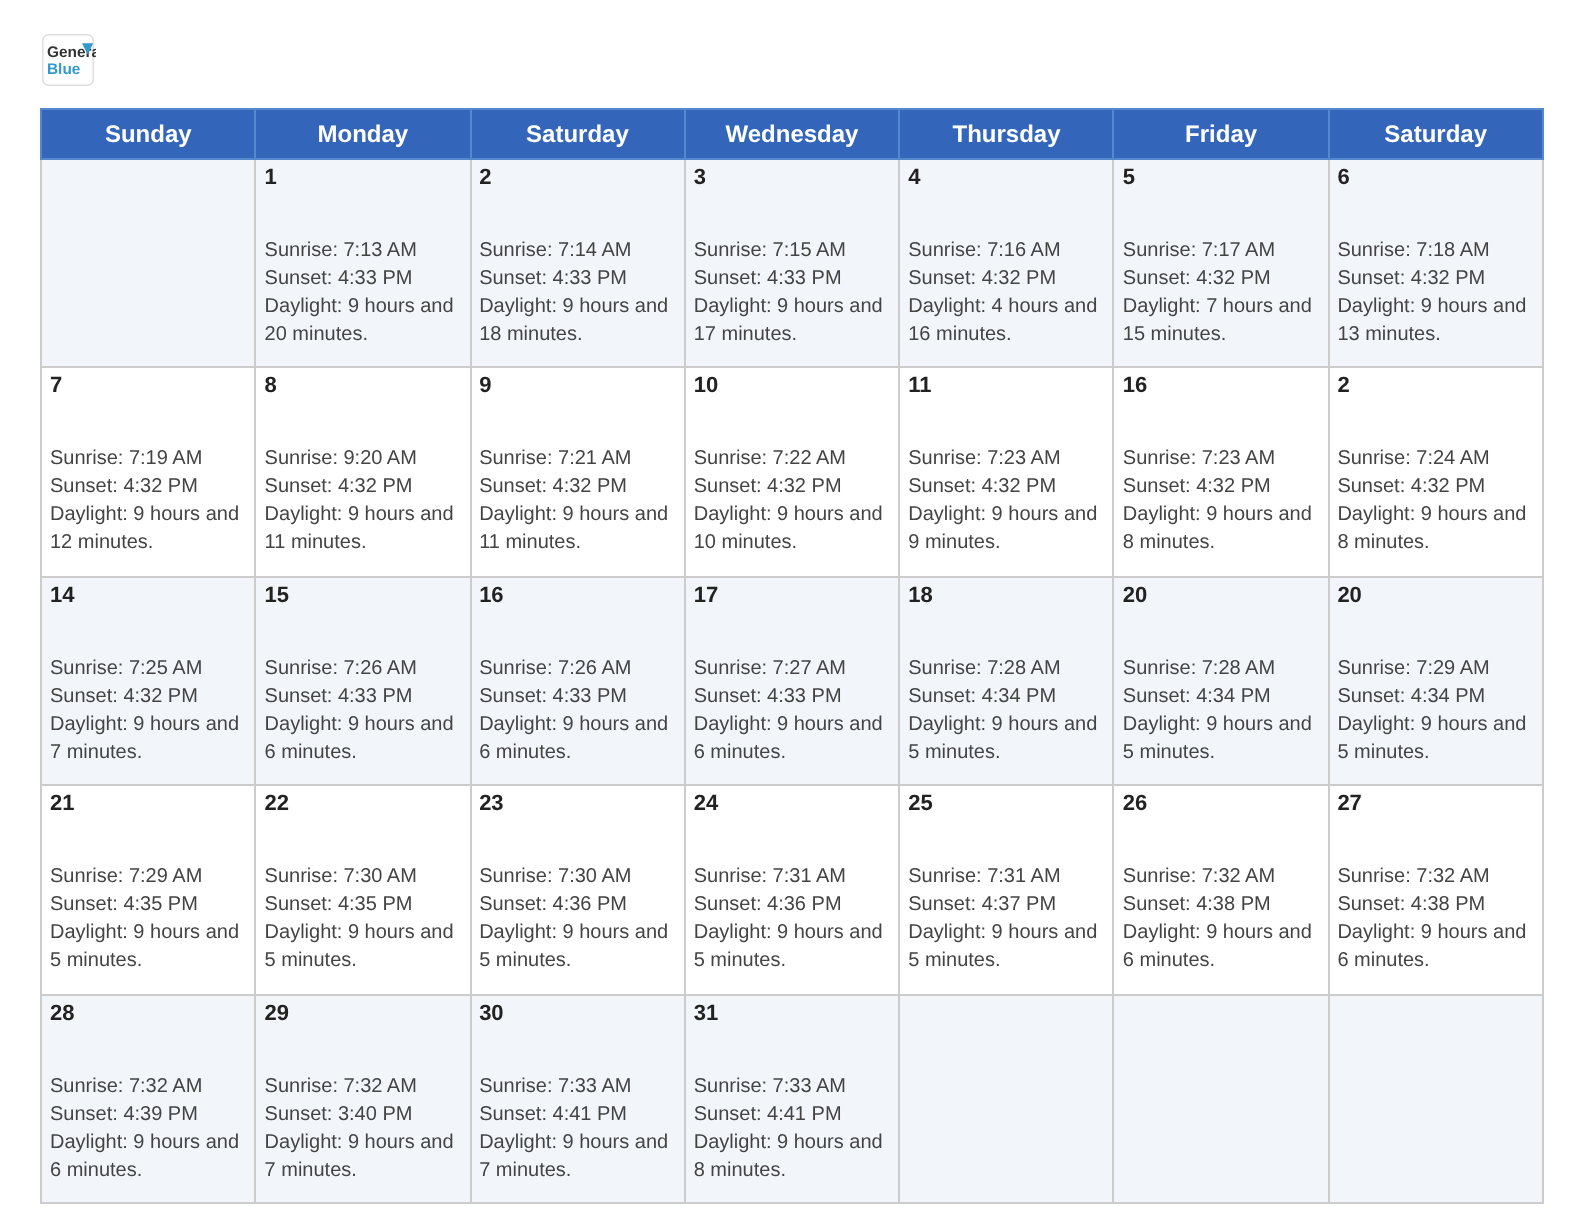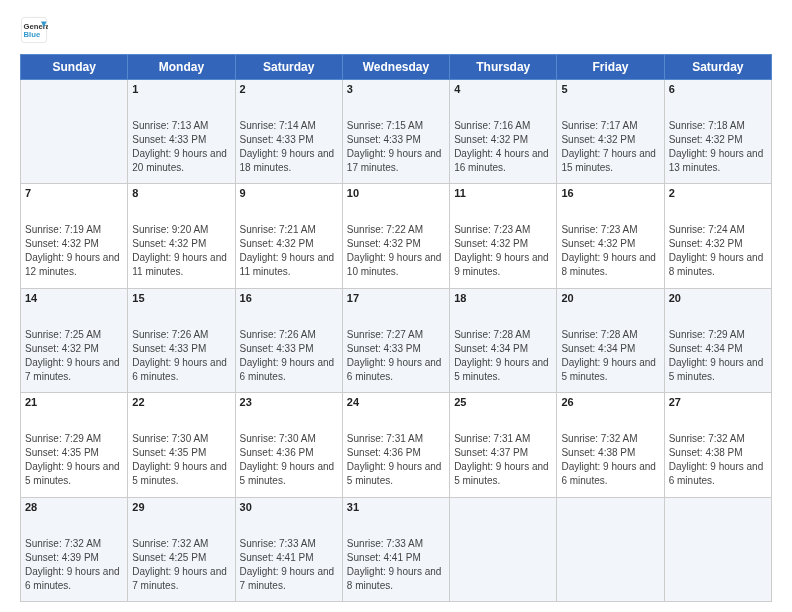--- a/index.html
+++ b/index.html
@@ -351,21 +351,21 @@
             <div class="day-info">
               <div>Sunrise: 7:32 AM</div>
               <div>Sunset: 4:39 PM</div>
               <div>Daylight: 9 hours and 6 minutes.</div>
             </div>
           </td>
           <td>
             <span class="day-number">29</span>
             <div class="day-info">
               <div>Sunrise: 7:32 AM</div>
-              <div>Sunset: 4:25 PM</div>
+              <div>Sunset: 3:40 PM</div>
               <div>Daylight: 9 hours and 7 minutes.</div>
             </div>
           </td>
           <td>
             <span class="day-number">30</span>
             <div class="day-info">
               <div>Sunrise: 7:33 AM</div>
               <div>Sunset: 4:41 PM</div>
               <div>Daylight: 9 hours and 7 minutes.</div>
             </div>

